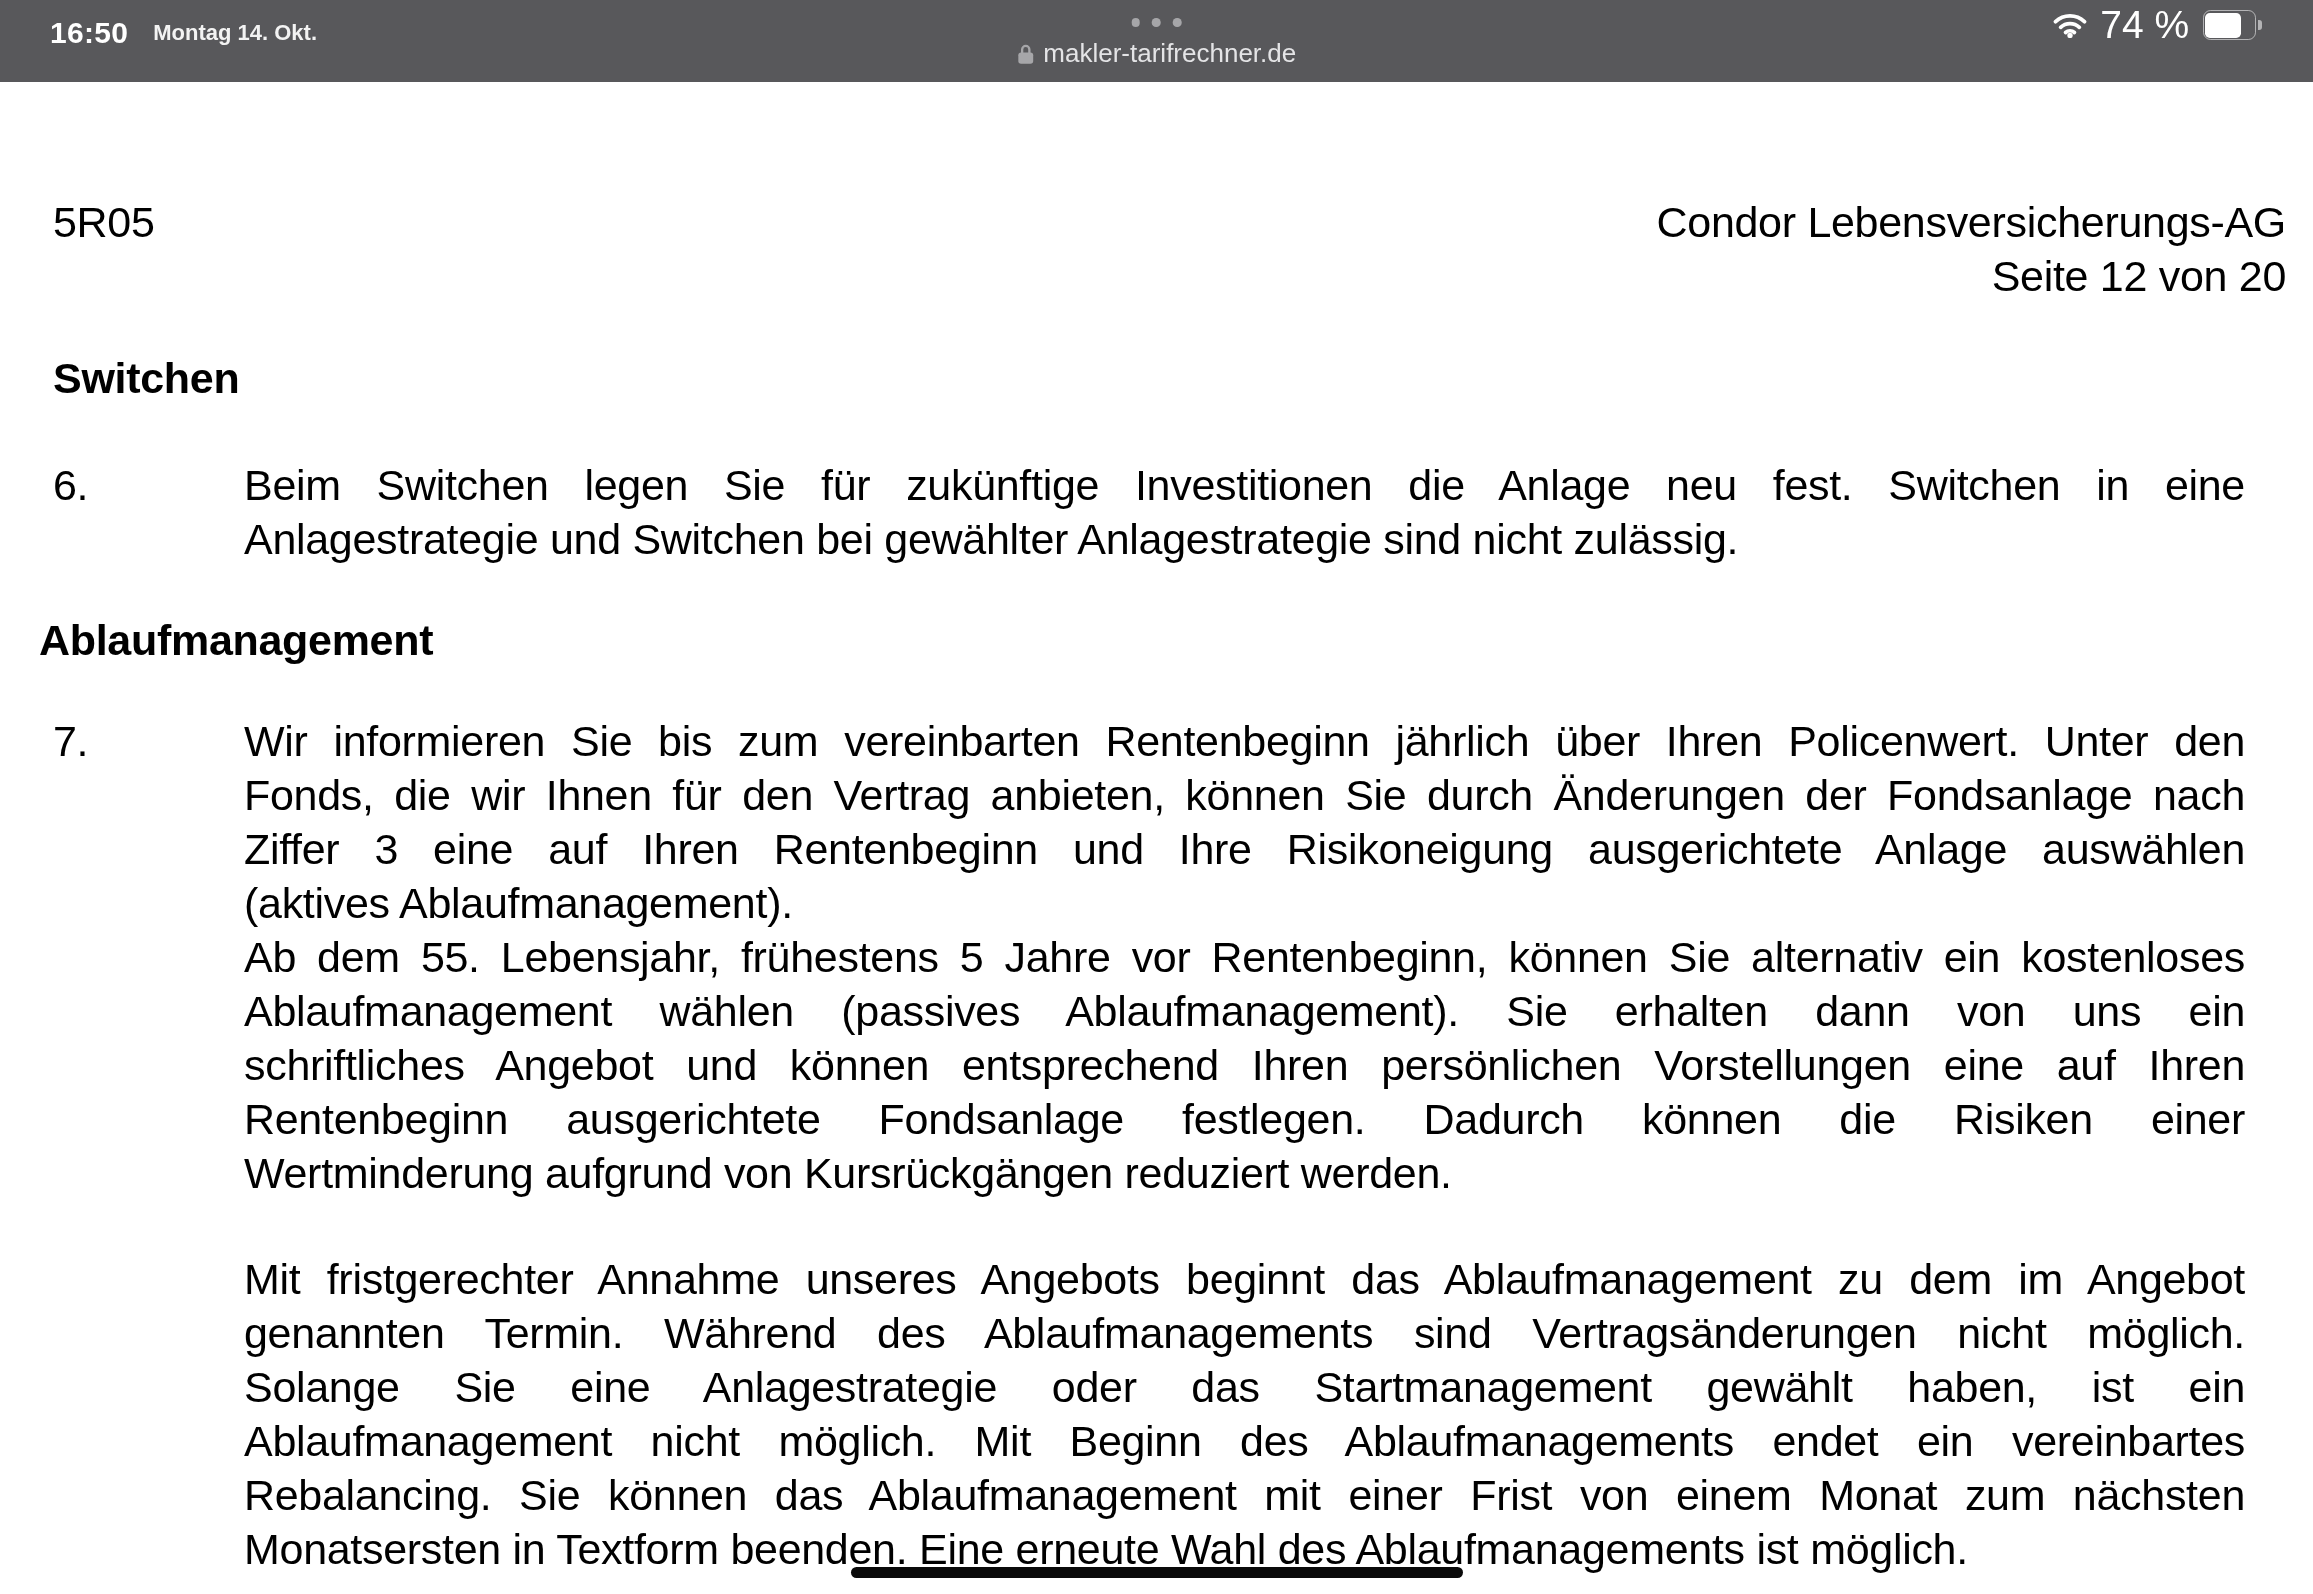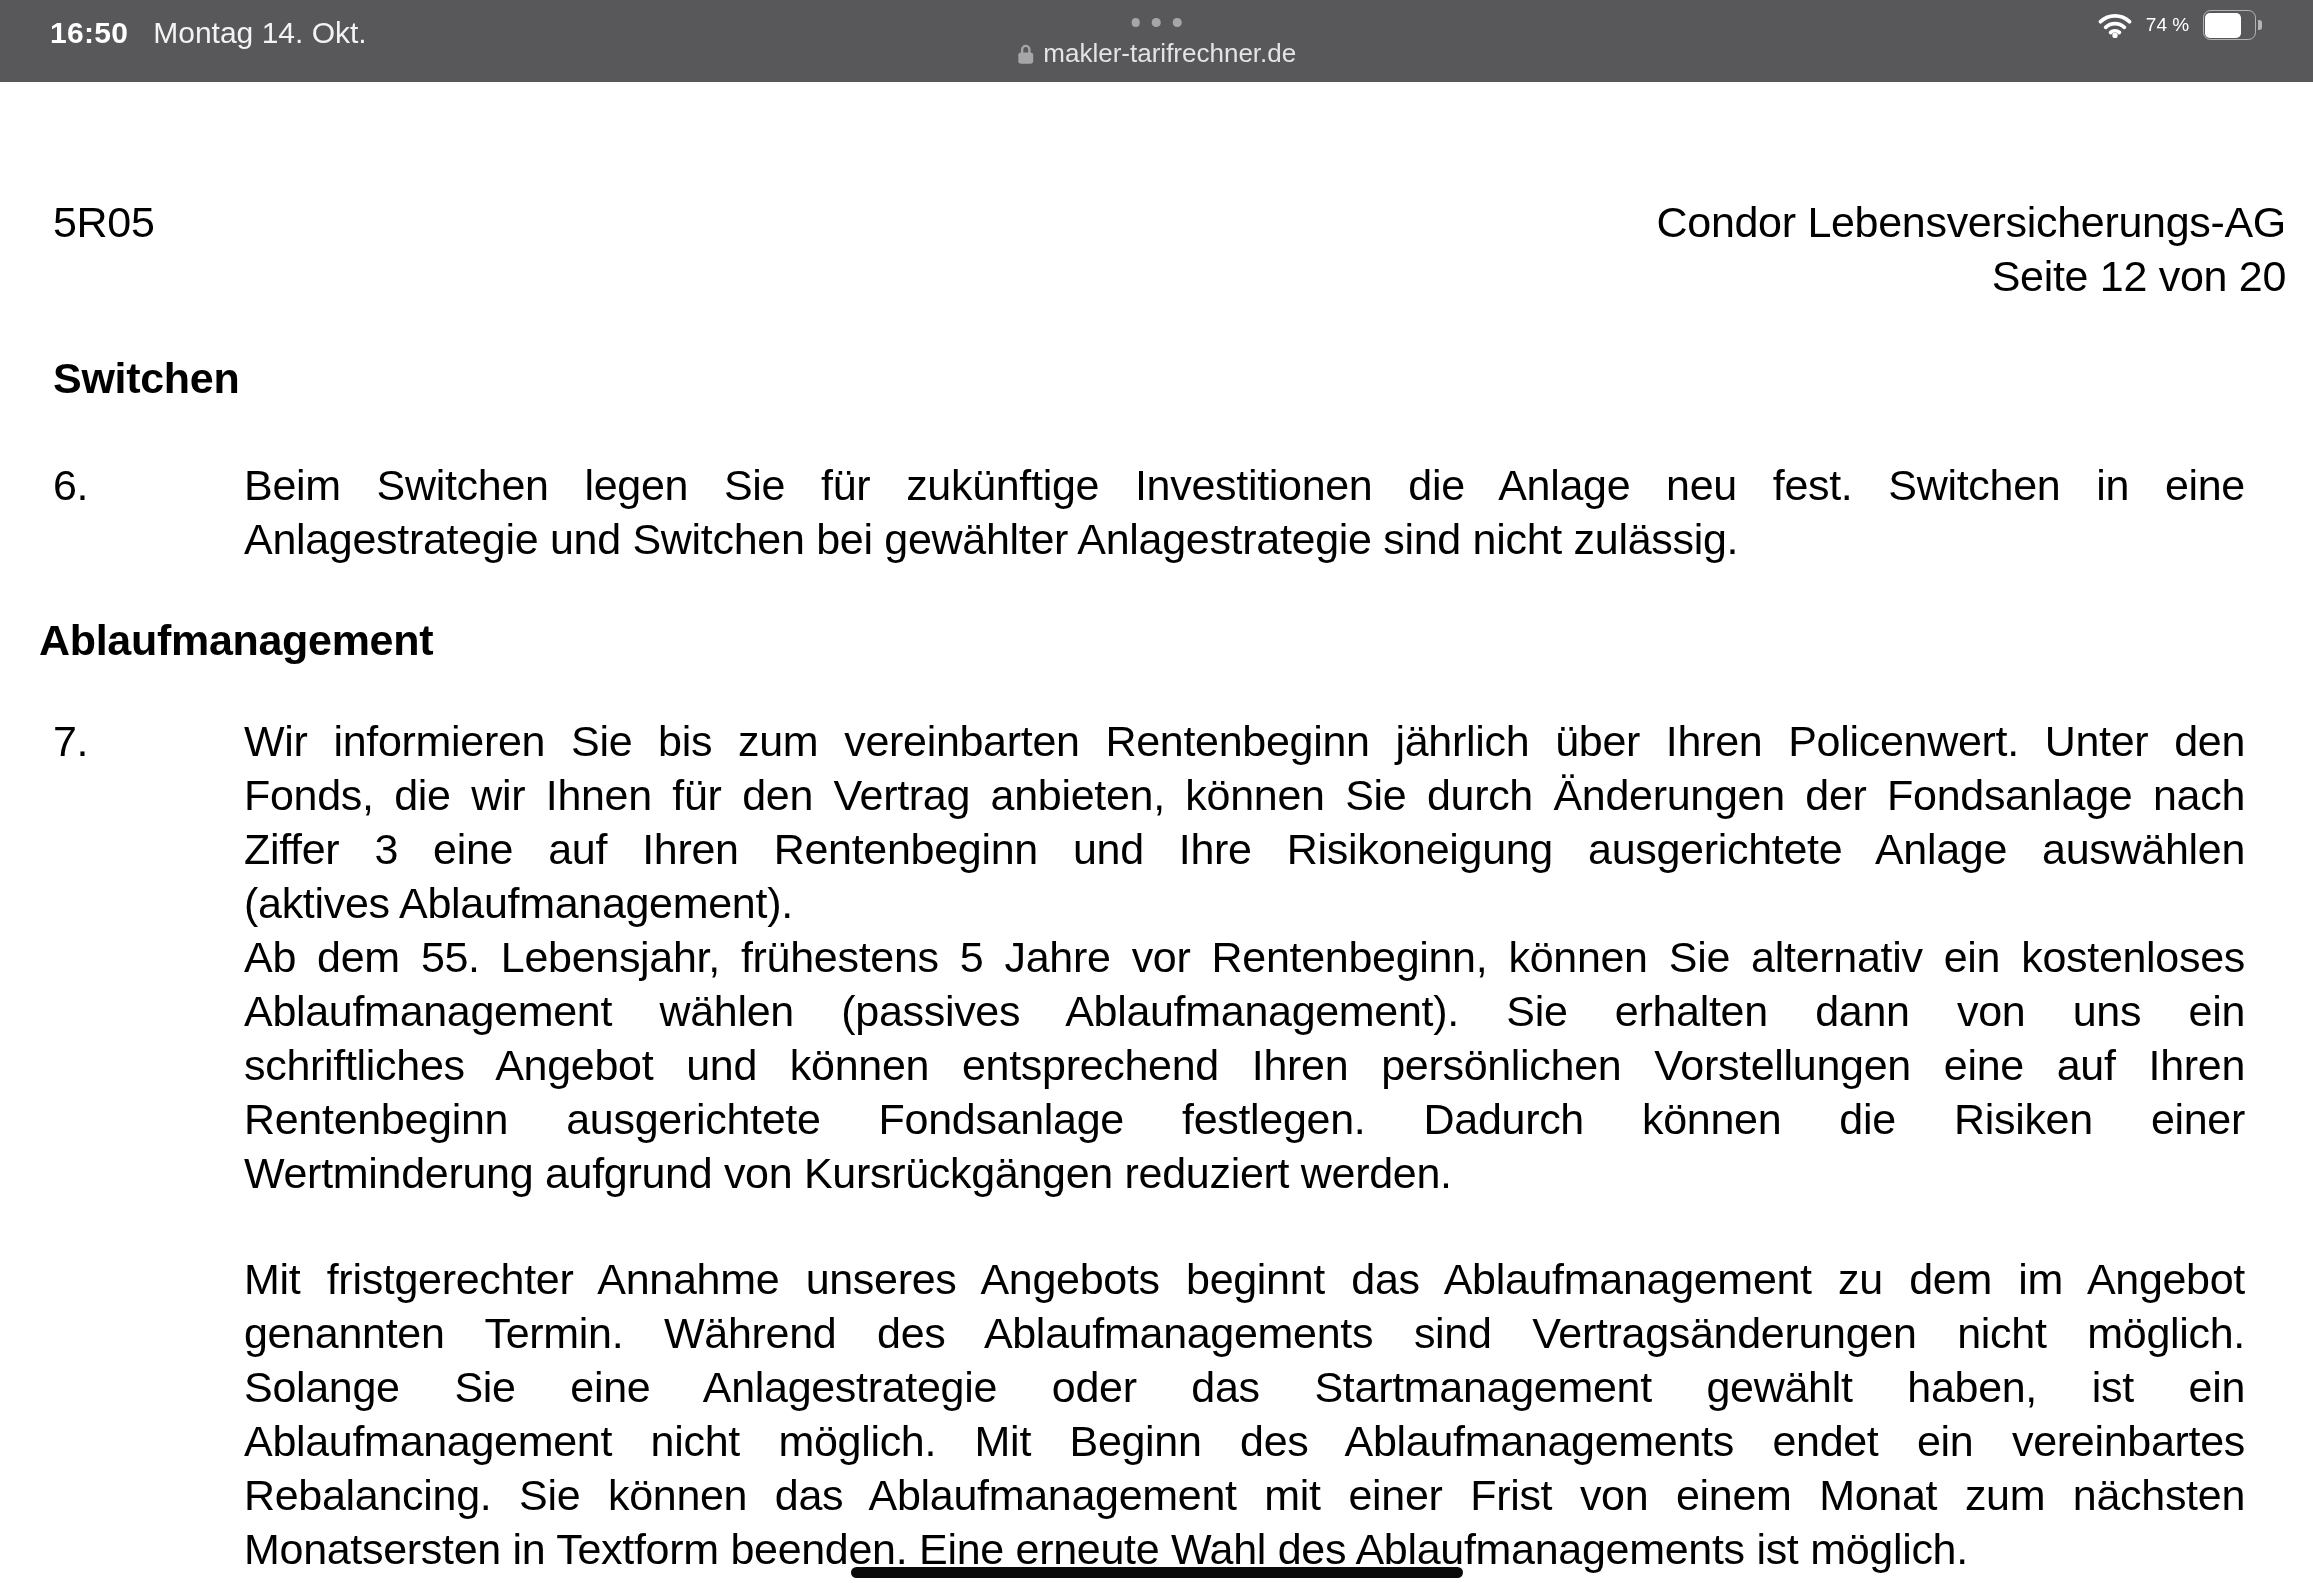--- a/index.html
+++ b/index.html
@@ -19,38 +19,38 @@
     width: 2313px; height: 82px;
     background: #58585b;
     color: #ffffff;
   }
   .sb-left {
     position: absolute;
     left: 50px; top: 8px; height: 50px;
     display: flex; align-items: center; gap: 25px;
   }
   .sb-time { font-size: 30px; font-weight: 700; letter-spacing: 0.3px; }
-  .sb-date { font-size: 30px; font-weight: 400; color: rgba(255,255,255,0.93); }
+  .sb-date { font-size: 22px; font-weight: 700; color: rgba(255,255,255,0.93); }
   .sb-dots {
     position: absolute; top: 18px; left: 50%;
     transform: translateX(-50%);
     display: flex; gap: 12.4px;
   }
   .sb-dot { width: 8.6px; height: 8.6px; border-radius: 50%; background: #a6a6a9; }
   .sb-url {
     position: absolute; top: 39px; left: 50%;
     transform: translateX(-50%);
     display: flex; align-items: center; gap: 9.6px;
     font-size: 26px; color: #e4e4e6; line-height: 29px;
   }
   .sb-right {
     position: absolute; right: 51px; top: 0; height: 50px;
     display: flex; align-items: center; gap: 13.4px;
   }
-  .sb-batt-label { font-size: 19px; font-weight: 400; color: #ffffff; }
+  .sb-batt-label { font-size: 39px; font-weight: 400; color: #ffffff; }
   .battery { display: flex; align-items: center; }
   .battery-body {
     width: 48px; height: 25px;
     border: 1.9px solid rgba(255,255,255,0.55);
     border-radius: 7.6px;
     padding: 1.9px;
     box-sizing: content-box;
   }
   .battery-fill {
     height: 100%;

